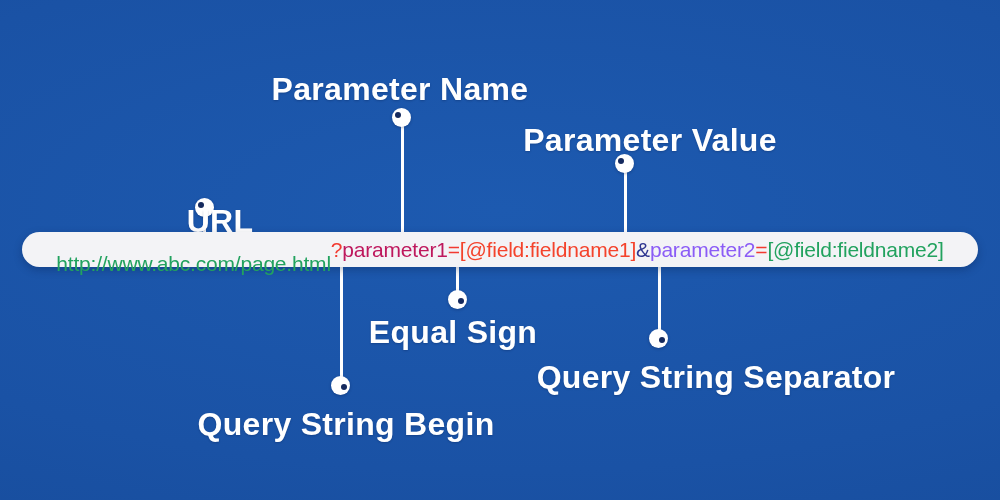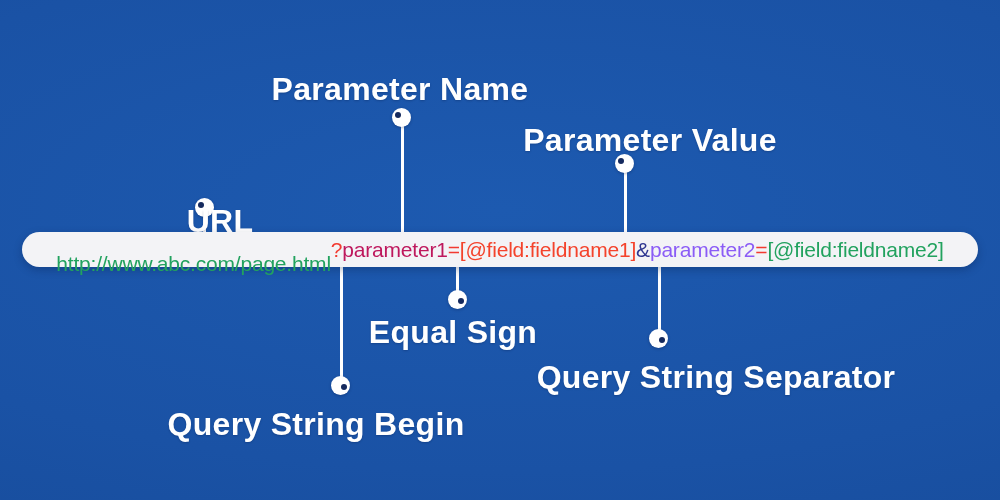--- a/index.html
+++ b/index.html
@@ -46,21 +46,21 @@
   .c-pvalue .lbl{left:650px;top:121px;}
   .c-pvalue .dot{left:615px;top:154px;}
   .c-pvalue .line{left:624px;top:163px;height:70px;}
 
   .c-equal .line{left:456px;top:266px;height:33px;}
   .c-equal .dot{left:448px;top:290px;}
   .c-equal .lbl{left:453px;top:313px;}
 
   .c-qsbegin .line{left:340px;top:266px;height:119px;}
   .c-qsbegin .dot{left:331px;top:376px;}
-  .c-qsbegin .lbl{left:316px;top:405px;}
+  .c-qsbegin .lbl{left:346px;top:405px;}
 
   .c-qssep .line{left:658px;top:266px;height:72px;}
   .c-qssep .dot{left:649px;top:329px;}
   .c-qssep .lbl{left:672px;top:358px;margin-left:44px;}
 </style>
 </head>
 <body>
 
 <div class="canvas">
 

